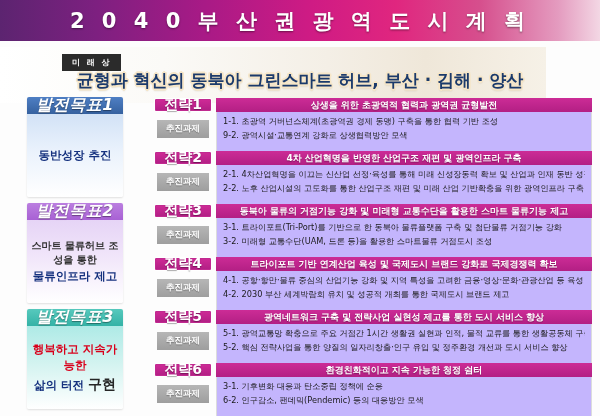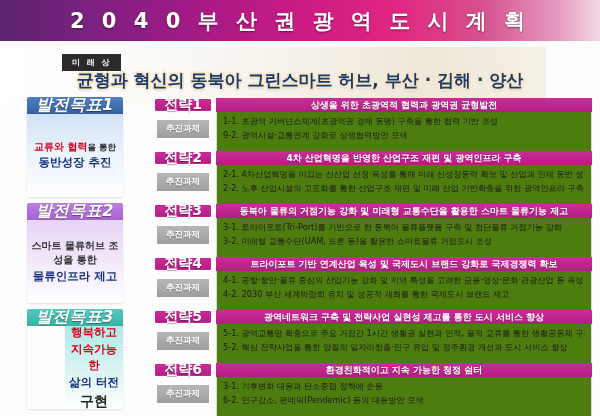--- a/index.html
+++ b/index.html
@@ -71,21 +71,21 @@
   .c-grey{color:#333333;font-weight:bold;}
 
   .g1{top:0;height:100px;}
   .g1 .goal-head{background:linear-gradient(180deg,#4f7fc4 0%,#35619f 100%);}
   .g1 .goal-body{height:83px;background:linear-gradient(180deg,#d2e2f6 0%,#eaf2fc 45%,#ffffff 100%);}
   .g2{top:106px;height:100px;}
   .g2 .goal-head{background:linear-gradient(180deg,#bb7fe0 0%,#a861d4 100%);}
   .g2 .goal-body{height:83px;background:linear-gradient(180deg,#e6d4f6 0%,#f1e6fa 45%,#ffffff 100%);}
   .g3{top:212px;height:100px;}
   .g3 .goal-head{background:linear-gradient(180deg,#57c9bd 0%,#34b2a6 100%);}
-  .g3 .goal-body{height:83px;background:linear-gradient(180deg,#aeeae6 0%,#d3f3f0 45%,#ffffff 100%);margin-left:38px;}
+  .g3 .goal-body{height:83px;background:linear-gradient(180deg,#aeeae6 0%,#d3f3f0 45%,#ffffff 100%);}
 
   
   .strat-col{position:absolute;left:152px;top:0;width:62px;height:312px;}
   .strat-chip{
     position:absolute;left:2px;width:58px;height:14px;border-radius:2px;
     background:linear-gradient(180deg,#d02a97 0%,#b01f84 100%);
     border:1px solid #ffffff;
     box-shadow:0 0 0 1px #c02a90 inset;
     color:#ffffff;font-size:14px;font-weight:bold;
     display:flex;align-items:center;justify-content:center;
@@ -104,21 +104,21 @@
   .block{position:absolute;left:0;width:376px;}
   .block-head{
     height:14px;
     background:linear-gradient(180deg,#cc2c96 0%,#b31f84 100%);
     color:#ffffff;font-size:9px;font-weight:bold;
     display:flex;align-items:center;justify-content:center;
     text-shadow:0 1px 1px rgba(0,0,0,.3);
     white-space:nowrap;overflow:hidden;
   }
   .block-body{
-    background:#4d7c0f;border:1px solid #dcdcdc;border-top:none;
+    background:#c4b5fd;border:1px solid #dcdcdc;border-top:none;
     padding:3px 6px 15px 6px;box-sizing:border-box;
   }
   .task-line{
     font-size:8.2px;color:#1a1a1a;line-height:1.65;white-space:nowrap;
     overflow:hidden;text-overflow:clip;
   }
 </style>
 </head>
 <body>
 
@@ -133,23 +133,20 @@
     <div class="vision-text">균형과 혁신의 동북아 그린스마트 허브, 부산 · 김해 · 양산</div>
   </div>
 
   <div class="content">
 
     <div class="goals">
 
       <div class="goal g1">
         <div class="goal-head">발전목표1</div>
         <div class="goal-body">
-          <div class="goal-l1">
-            <span class="c-red">교류와 협력</span><span class="c-dark">을 통한</span>
-          </div>
           <div class="goal-l2 c-navy">동반성장 추진</div>
         </div>
       </div>
 
       <div class="goal g2">
         <div class="goal-head">발전목표2</div>
         <div class="goal-body">
           <div class="goal-l1 c-grey">스마트 물류허브 조성을 통한</div>
           <div class="goal-l2 c-navy">물류인프라 제고</div>
         </div>

